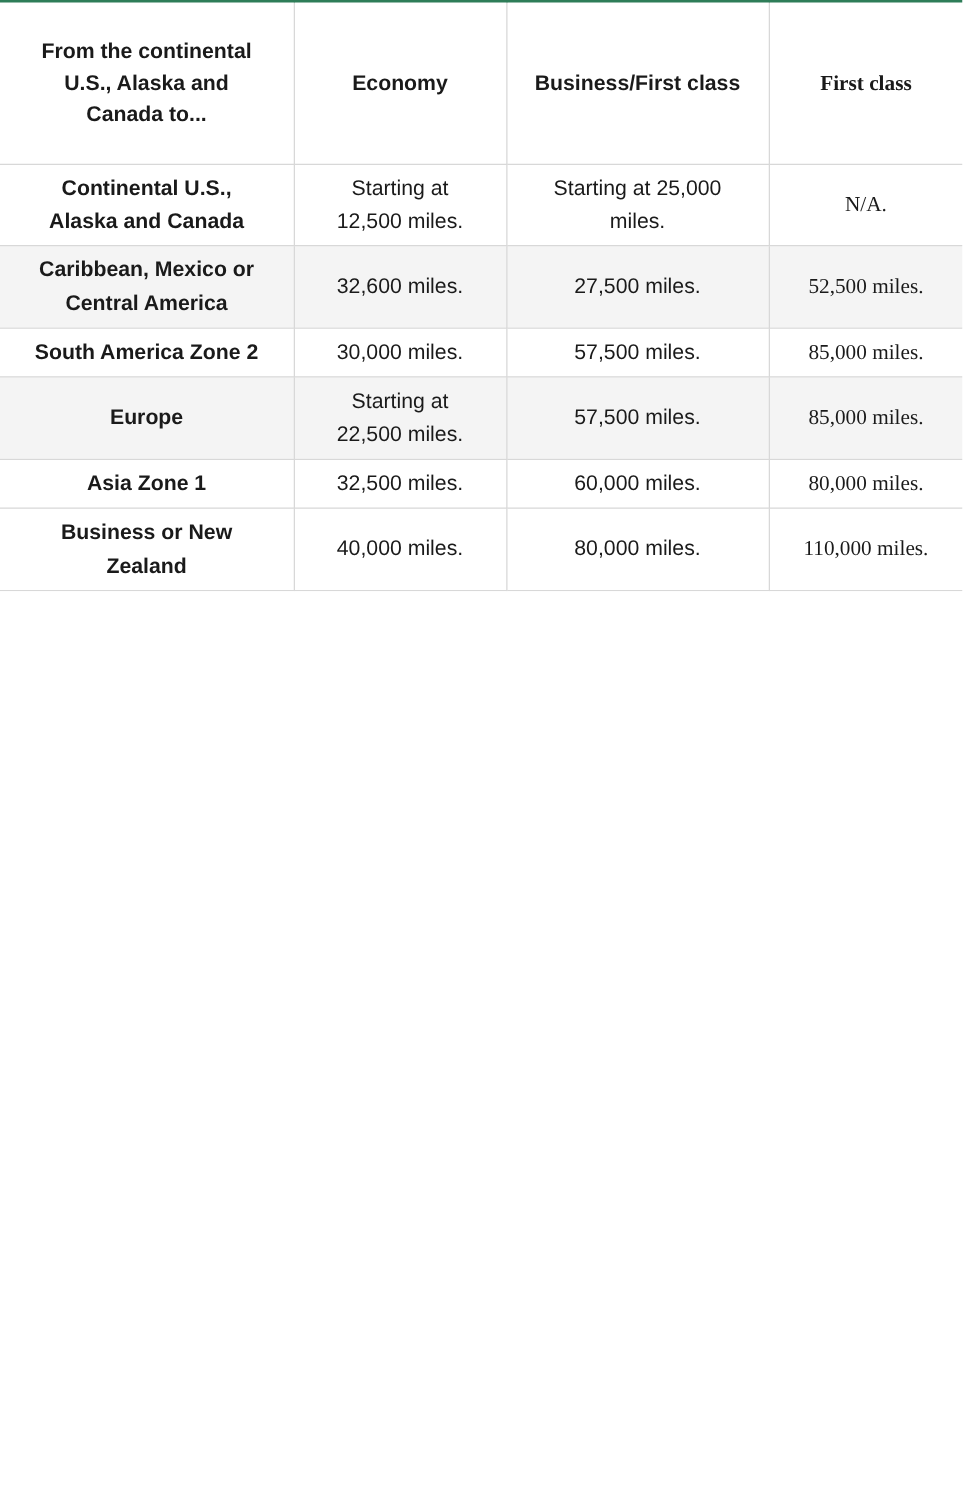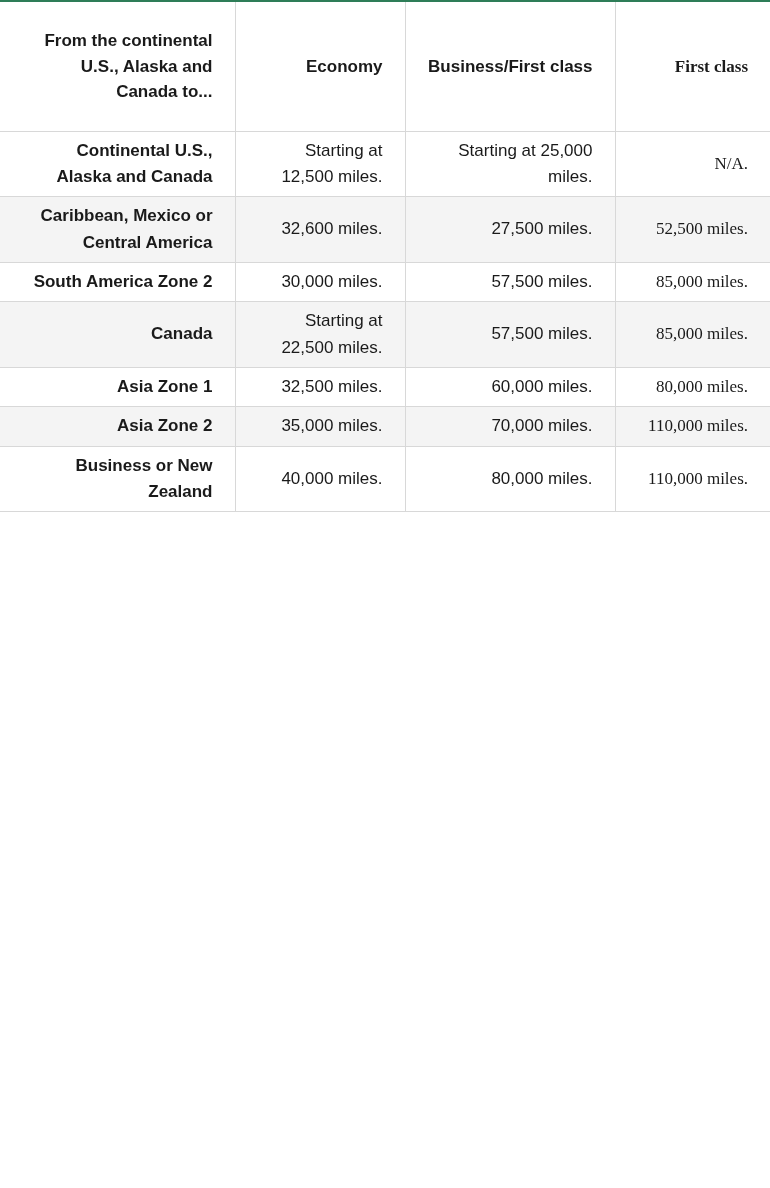--- a/index.html
+++ b/index.html
@@ -23,21 +23,21 @@
   .award-table col.c1 { width: 170px; }
   .award-table col.c2 { width: 210px; }
   .award-table col.c3 { width: 155px; }
 
   .award-table th,
   .award-table td {
     border-right: 1px solid #d8d8d8;
     border-bottom: 1px solid #d8d8d8;
     padding: 6px 22px;
     vertical-align: middle;
-    text-align: right;
+    text-align: center;
     font-size: 17px;
     line-height: 1.55;
     font-weight: 400;
     color: #1a1a1a;
     background: #ffffff;
   }
   .award-table th:last-child,
   .award-table td:last-child {
     border-right: none;
     font-family: Liberation Serif, serif;
@@ -92,36 +92,30 @@
       <td>27,500 miles.</td>
       <td>52,500 miles.</td>
     </tr>
     <tr>
       <td class="rowhead">South America Zone 2</td>
       <td>30,000 miles.</td>
       <td>57,500 miles.</td>
       <td>85,000 miles.</td>
     </tr>
     <tr class="alt">
-      <td class="rowhead">Canada</td>
+      <td class="rowhead">Europe</td>
       <td>Starting at 22,500 miles.</td>
       <td>57,500 miles.</td>
       <td>85,000 miles.</td>
     </tr>
     <tr>
       <td class="rowhead">Asia Zone 1</td>
       <td>32,500 miles.</td>
       <td>60,000 miles.</td>
       <td>80,000 miles.</td>
-    </tr>
-    <tr class="alt">
-      <td class="rowhead">Asia Zone 2</td>
-      <td>35,000 miles.</td>
-      <td>70,000 miles.</td>
-      <td>110,000 miles.</td>
     </tr>
     <tr>
       <td class="rowhead">Business or New Zealand</td>
       <td>40,000 miles.</td>
       <td>80,000 miles.</td>
       <td>110,000 miles.</td>
     </tr>
   </tbody>
 </table>
 

